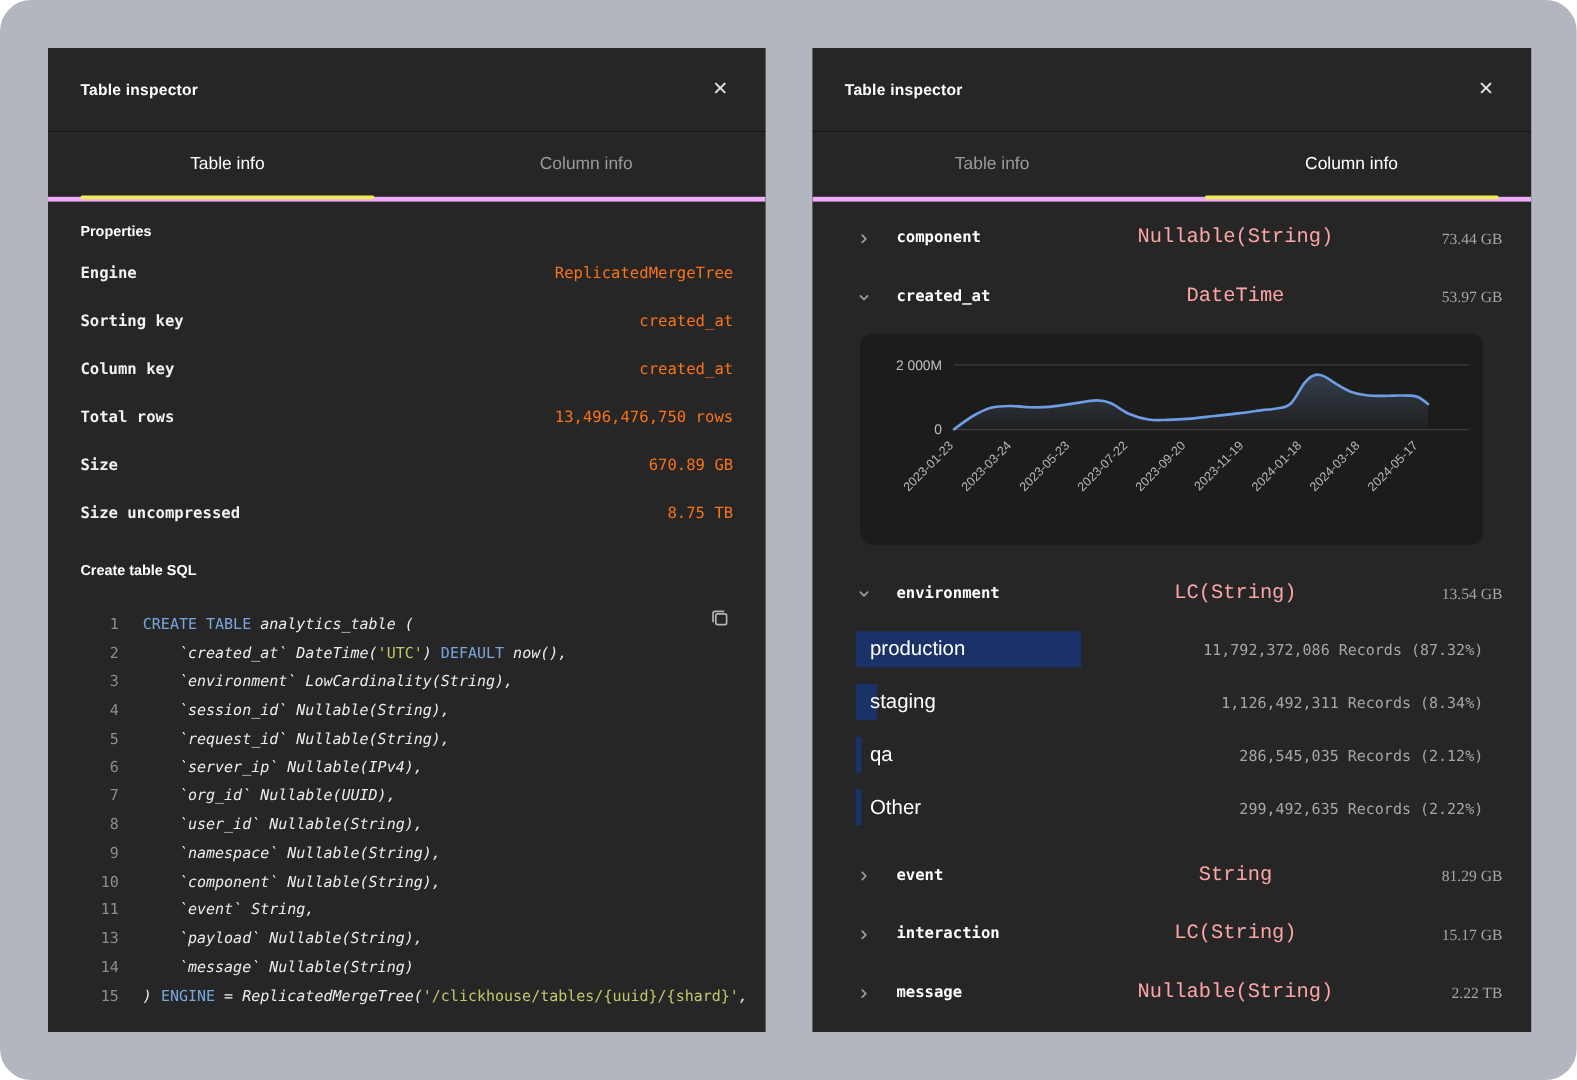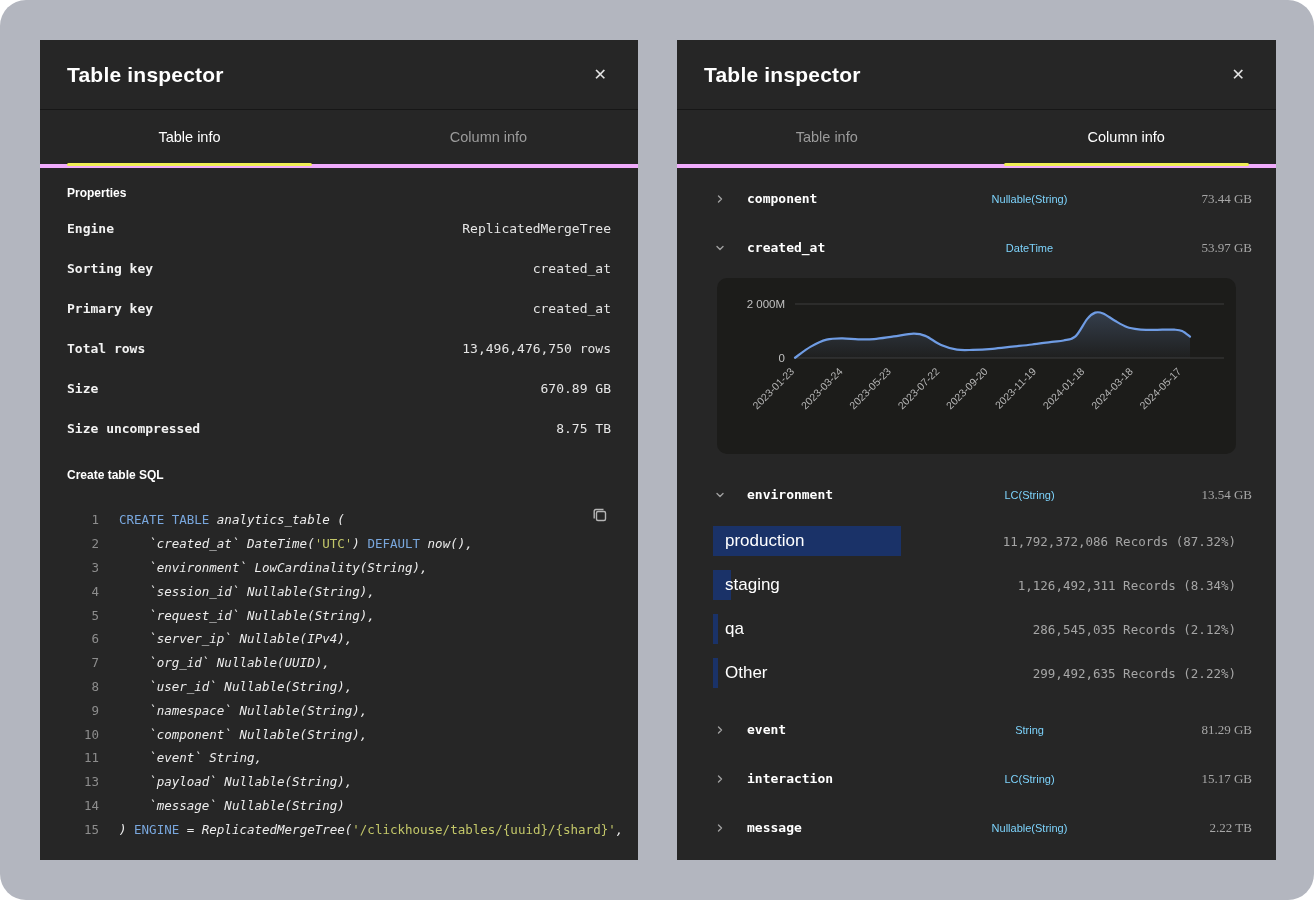--- a/index.html
+++ b/index.html
@@ -5,56 +5,56 @@
   * { margin:0; padding:0; box-sizing:border-box; }
   html,body { width:1314px; height:900px; background:#ffffff; font-family:"Liberation Sans", sans-serif; }
   .screen { position:relative; width:1314px; height:900px; background:#b3b6bf; border-radius:26px; overflow:hidden; }
 
   .panel { position:absolute; top:40px; height:820px; background:#262626; overflow:hidden; }
   .panel.left  { left:40px;  width:598px; }
   .panel.right { left:677px; width:599px; }
 
   .panel-header { height:70px; display:flex; align-items:center; justify-content:space-between;
                   padding:0 27px; border-bottom:1px solid #171717; }
-  .panel-title { color:#ffffff; font-size:21px; font-weight:bold; letter-spacing:.2px; }
+  .panel-title { color:#ffffff; font-size:13px; font-weight:bold; letter-spacing:.2px; }
   .close-btn { background:none; border:none; color:#e3e3e3; font-size:16px; cursor:pointer; line-height:1; padding:4px; }
 
   .tabbar { display:flex; height:58px; border-bottom:4px solid #f0abfc; }
   .tab { flex:1; display:flex; align-items:center; justify-content:center; position:relative;
          color:#9b9b9b; font-size:14.5px; cursor:pointer; }
   .tab.active { color:#ffffff; }
   .tab.active::after { content:""; position:absolute; left:27px; right:27px; bottom:-2px;
                        height:3px; background:#efed55; border-radius:2px; }
 
   
   .lbody { padding:0 27px; }
   .sect-head { color:#ffffff; font-size:12px; font-weight:bold; margin:18px 0 8px; }
   .prop-row { height:40px; display:flex; align-items:center; justify-content:space-between;
               font-family:"DejaVu Sans Mono", monospace; font-size:13px; }
   .prop-label { color:#f2f2f2; font-weight:bold; }
-  .prop-value { color:#e5e5e5; }
+  .prop-value { color:#f97316; }
   .sql-head { margin-top:20px; }
   .codewrap { position:relative; margin-top:26px; }
   .copy-btn { position:absolute; top:-4px; right:0; background:none; border:none; cursor:pointer; padding:2px; }
   .code-line { display:flex; height:23.8px; align-items:center;
                font-family:"DejaVu Sans Mono", monospace; font-size:12.5px; white-space:pre; }
   .code-num { width:32px; text-align:right; color:#8d8d8d; margin-right:20px; flex:none; }
   .code-text { color:#ececec; }
   .tok-kw  { color:#79a7dd; }
   .tok-str { color:#c3c769; }
   .tok-plain { color:#ececec;font-style:italic; }
 
   
   .collist { padding-top:6px; }
   .col-row { height:49px; display:grid; grid-template-columns:34px 180px 1fr 120px;
              align-items:center; padding:0 24px 0 36px; cursor:pointer; }
   .chev { width:14px; height:14px; display:flex; align-items:center; justify-content:center; }
   .chev svg { display:block; }
   .col-name { color:#ffffff; font-family:"DejaVu Sans Mono", monospace; font-size:13px; font-weight:bold; }
-  .col-type { color:#7dd3fc; font-family:Liberation Sans, sans-serif; font-size:11px; text-align:center; }
+  .col-type { color:#fca5a5; font-family:Liberation Mono, monospace; font-size:17px; text-align:center; }
   .col-size { color:#a6a6a6; font-family:Liberation Serif, serif; font-size:13px; text-align:right; }
 
   .chart-box { margin:6px 40px 16px 40px; height:176px; background:#1c1c1a; border-radius:10px; }
 
   .env-group { margin-bottom:10px; }
   .val-row { position:relative; height:44px; margin:0 40px 0 36px; display:flex; align-items:center; }
   .val-bar { position:absolute; left:0; top:7px; height:30px; background:#1a3268; }
   .val-label { position:relative; margin-left:12px; color:#ffffff; font-size:17px; }
   .val-records { margin-left:auto; color:#a6a6a6; font-family:"DejaVu Sans Mono", monospace; font-size:12.5px; }
 </style>
@@ -77,21 +77,21 @@
       <div id="props">
           <div class="prop-row">
             <span class="prop-label">Engine</span>
             <span class="prop-value">ReplicatedMergeTree</span>
           </div>
           <div class="prop-row">
             <span class="prop-label">Sorting key</span>
             <span class="prop-value">created_at</span>
           </div>
           <div class="prop-row">
-            <span class="prop-label">Primary key</span>
+            <span class="prop-label">Column key</span>
             <span class="prop-value">created_at</span>
           </div>
           <div class="prop-row">
             <span class="prop-label">Total rows</span>
             <span class="prop-value">13,496,476,750 rows</span>
           </div>
           <div class="prop-row">
             <span class="prop-label">Size</span>
             <span class="prop-value">670.89 GB</span>
           </div>

